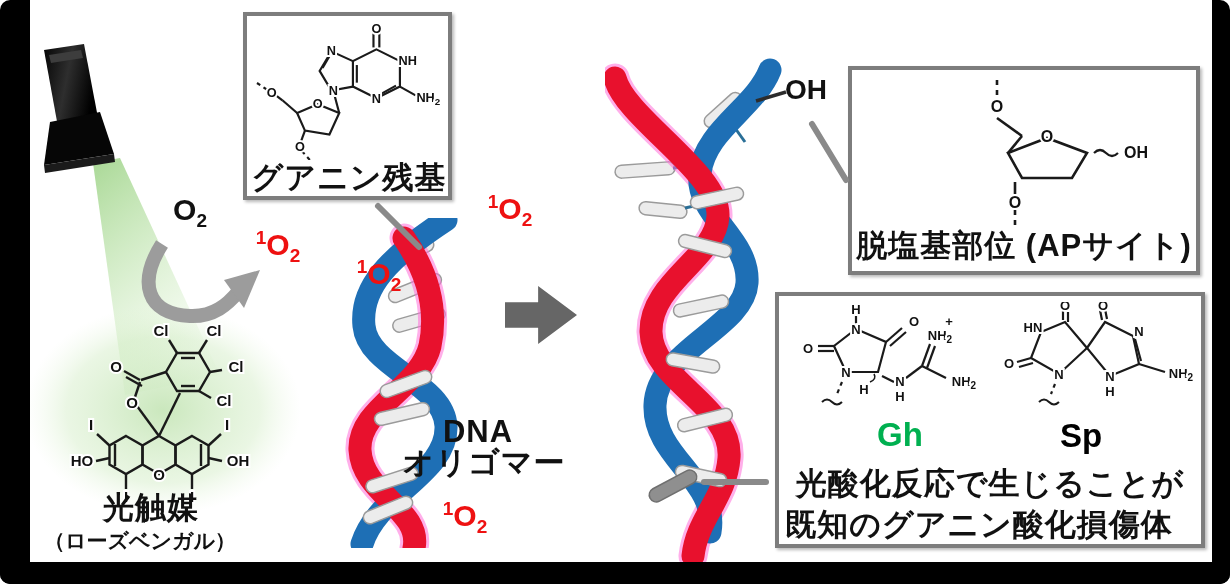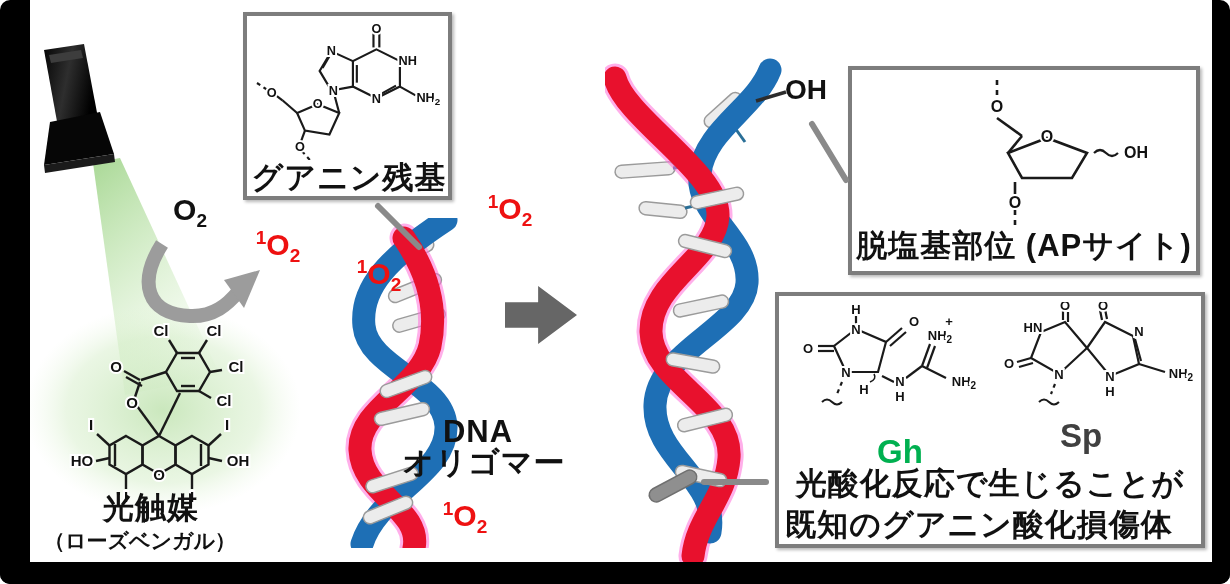--- a/index.html
+++ b/index.html
@@ -14,21 +14,21 @@
        white-space:nowrap;z-index:40;line-height:1.05;text-align:center;}
   .jp{font-size:31px;letter-spacing:1px;}
   .jp-sm{font-size:21px;letter-spacing:0px;}
   .red{color:#ee1111;}
   .o2w{font-size:30px;margin-left:28px;}
   .o2w sup{font-size:19px;vertical-align:super;}
   .o2w sub{font-size:19px;vertical-align:sub;}
   .gbox{position:absolute;background:#fff;border:4px solid #7d7d7d;
         box-shadow:2px 2px 3px rgba(0,0,0,.28);z-index:30;}
   .gh-lbl{font-size:33px;color:#00b050;}
-  .sp-lbl{font-size:33px;color:#404040;}
+  .sp-lbl{font-size:33px;color:#000000;}
   svg text{font-family:"Liberation Sans","DejaVu Sans",sans-serif;font-weight:bold;fill:#111;
            paint-order:stroke;stroke:#ffffff;stroke-width:4px;}
   .blockarrow{position:absolute;left:505px;top:286px;width:72px;height:58px;background:#666;
      clip-path:polygon(0% 28%,46% 28%,46% 0%,100% 50%,46% 100%,46% 72%,0% 72%);z-index:20;}
 </style>
 </head>
 <body>
 
 <div id="canvas">
 
@@ -333,21 +333,21 @@
         <text x="68" y="8">O</text>
         <text x="106" y="8">O</text>
         <text x="12" y="66">O</text>
         <text x="62" y="77">N</text>
         <text x="142" y="34">N</text>
         <text x="113" y="79">N</text>
         <text x="113" y="94">H</text>
         <text x="184" y="76"><tspan>NH</tspan><tspan font-size="10" dy="3">2</tspan></text>
       </g>
     </svg>
-    <div class="lbl gh-lbl" style="left:121px;top:156px;">Gh</div>
+    <div class="lbl gh-lbl" style="left:121px;top:139px;">Gh</div>
     <div class="lbl sp-lbl" style="left:302px;top:140px;">Sp</div>
     <div class="lbl jp" style="left:211px;top:188px;">光酸化反応で生じることが</div>
     <div class="lbl jp" style="left:200px;top:229px;">既知のグアニン酸化損傷体</div>
   </div>
 
   <div id="bar-left" class="bar"></div>
   <div id="bar-right" class="bar"></div>
   <div id="bar-bottom" class="bar"></div>
 
 </div>

